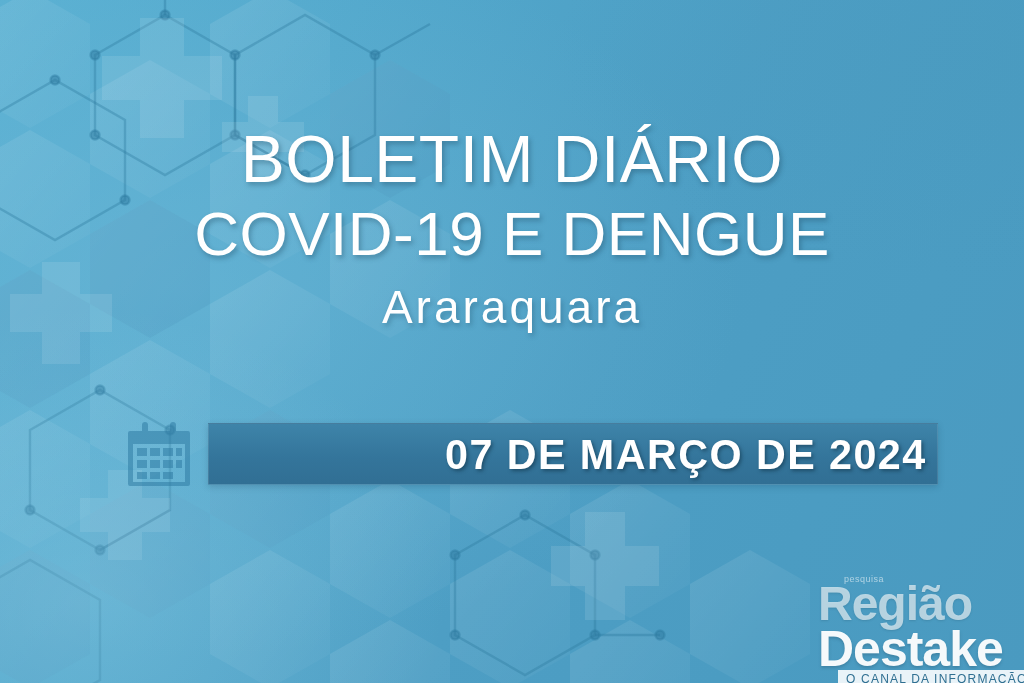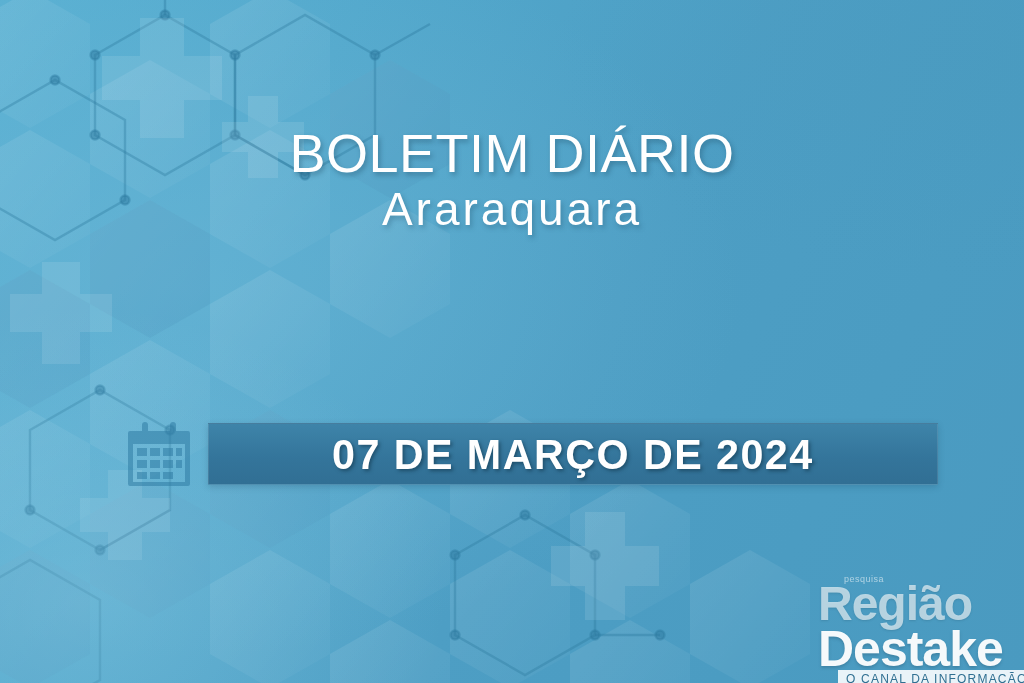--- a/index.html
+++ b/index.html
@@ -35,33 +35,34 @@
 
   
   .title-block {
     position:absolute;
     left:0; right:0;
     top:126px;
     text-align:center;
   }
   .title-line {
     color:#ffffff;
-    font-size:54px;
+    font-size:66px;
     line-height:1.03;
     font-weight:400;
     letter-spacing:0.5px;
     text-shadow:2px 3px 5px rgba(30,75,100,0.40);
     white-space:nowrap;
   }
   .title-line.l2 { font-size:62px; margin-top:8px; }
   .subtitle {
     color:#ffffff;
     font-size:46px;
     font-weight:300;
     letter-spacing:3px;
+    margin-top:14px;
     text-shadow:2px 3px 5px rgba(30,75,100,0.35);
   }
 
   
   .date-row {
     position:absolute;
     left:128px; top:414px;
     width:810px; height:80px;
     display:flex; align-items:center;
   }
@@ -70,21 +71,21 @@
     flex:0 0 62px;
     margin-right:18px;
     opacity:0.55;
   }
   .cal-icon svg { display:block; }
   .date-banner {
     flex:1 1 auto;
     height:62px;
     background:linear-gradient(180deg,#3e84a9 0%,#34759b 55%,#316f94 100%);
     border:1px solid rgba(255,255,255,0.10);
-    display:flex; align-items:center; justify-content:center;
+    display:flex; align-items:center; justify-content:flex-end;
     box-shadow:0 2px 6px rgba(25,65,90,0.22);
   }
   .date-text {
     color:#ffffff;
     font-size:43px;
     font-weight:bold;
     letter-spacing:1.5px;
     text-shadow:2px 2px 4px rgba(15,50,70,0.55);
     white-space:nowrap;
     transform:scaleX(0.96);
@@ -235,20 +236,21 @@
         <path d="M108 470 h34 v28 h28 v34 h-28 v28 h-34 v-28 h-28 v-34 h28 z"></path>
         <path d="M248 96 h30 v26 h26 v30 h-26 v26 h-30 v-26 h-26 v-30 h26 z"></path>
       </g>
     </svg>
   </div>
 
   <div class="sheen"></div>
 
   <div class="title-block">
     <div class="title-line l1">BOLETIM DIÁRIO</div>
+    <div class="title-line l2">COVID-19 E DENGUE</div>
     <div class="subtitle">Araraquara</div>
   </div>
 
   <div class="date-row">
     <div class="cal-icon">
       <svg width="62" height="64" viewBox="0 0 62 64" xmlns="http://www.w3.org/2000/svg">
         <g fill="#2f7ca4">
           <rect x="14" y="0" width="6" height="14" rx="3"></rect>
           <rect x="42" y="0" width="6" height="14" rx="3"></rect>
           <path d="M2 9 h58 a2 2 0 0 1 2 2 v51 a2 2 0 0 1 -2 2 h-58 a2 2 0 0 1 -2 -2 v-51 a2 2 0 0 1 2 -2 z

